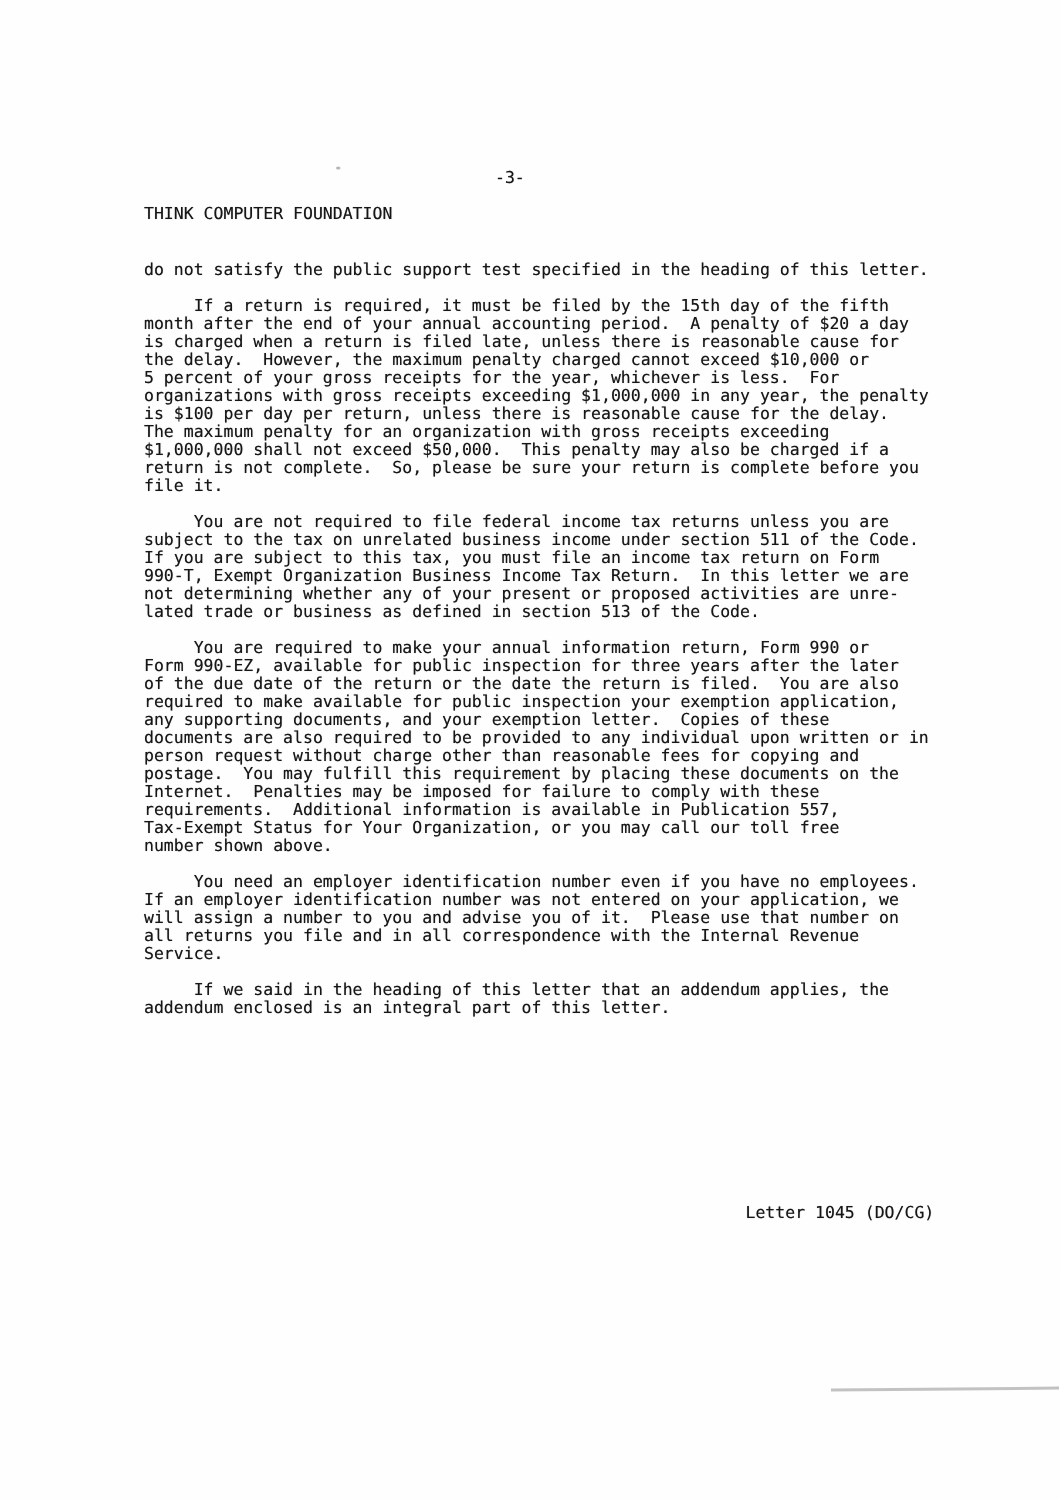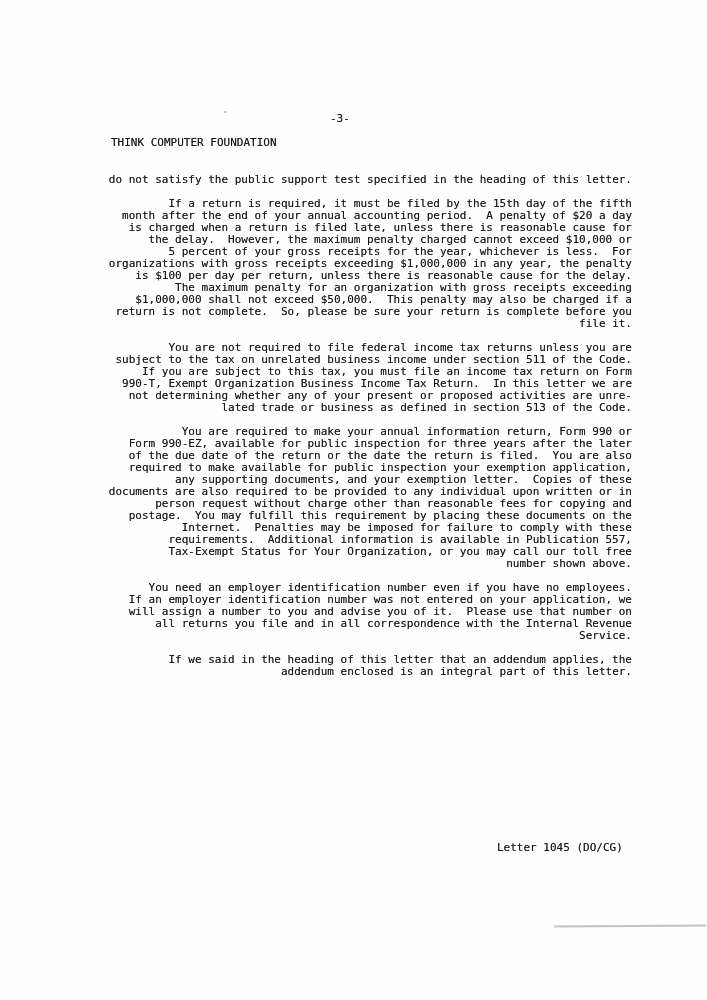--- a/index.html
+++ b/index.html
@@ -24,38 +24,36 @@
     text-shadow: 0 0 0.5px rgba(20,20,20,0.55);
     white-space: pre;
   }
   .page-number {
     position: absolute;
     left: 330px;
     top: 113px;
   }
   .org-name {
     position: absolute;
-    left: 111px;
+    left: 96px;
     top: 137px;
   }
   .letter-body {
     position: absolute;
     left: 96px;
     top: 174px;
     width: 536px;
   }
   .letter-body .para {
     margin: 0 0 12px 0;
-    text-align: right;
   }
   .letter-footer {
     position: absolute;
     left: 497px;
     top: 803px;
-    margin-top: 39px;
   }
   .scan-line {
     position: absolute;
     left: 554px;
     top: 925px;
     width: 152px;
     height: 1.5px;
     background: #9a9a9a;
     opacity: 0.6;
     transform: rotate(-0.45deg);

